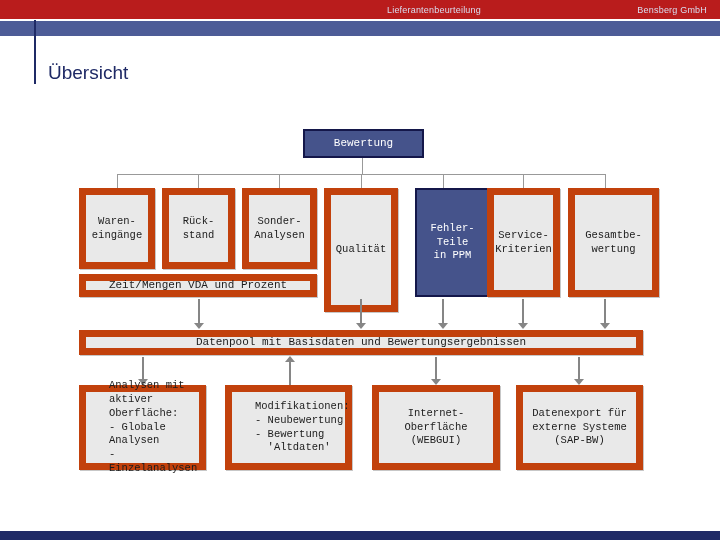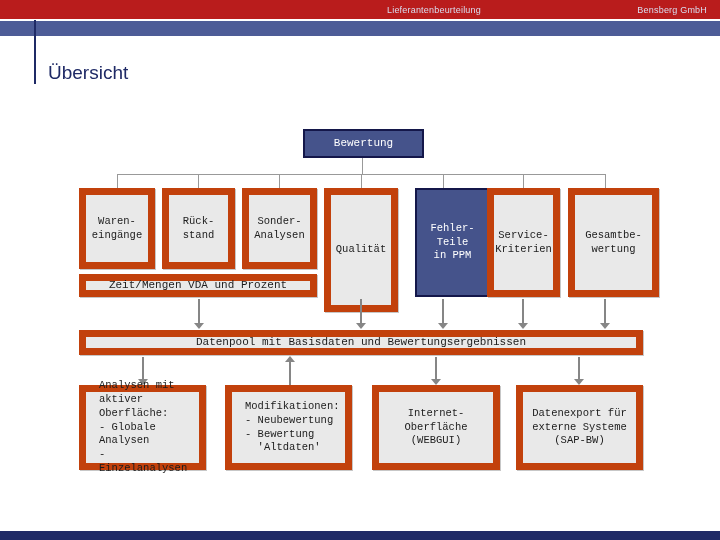--- a/index.html
+++ b/index.html
@@ -30,21 +30,21 @@
     box-shadow:1px 1px 0 rgba(130,130,130,.45);
     display:flex;align-items:center;justify-content:center;
     font-size:10.5px;line-height:1.32;color:#1c1c1c;text-align:center;
     box-sizing:border-box;
   }
   .node .lbl{white-space:pre-line;font-family:Liberation Mono, monospace;}
   .node.navy{
     background:#45538b;border:2px solid #14174a;color:#ffffff;
     box-shadow:none;
   }
-  .node.left-text{justify-content:flex-start;text-align:left;padding-left:13px;padding-right:3px;align-items:center;}
+  .node.left-text{justify-content:flex-start;text-align:left;padding-left:23px;padding-right:3px;align-items:center;}
 
   
   .cline{position:absolute;background:#999999;}
 
   
   .a-shaft{position:absolute;width:2px;background:#868686;}
   .a-head-down{
     position:absolute;width:0;height:0;
     border-left:5px solid transparent;border-right:5px solid transparent;
     border-top:6px solid #868686;

